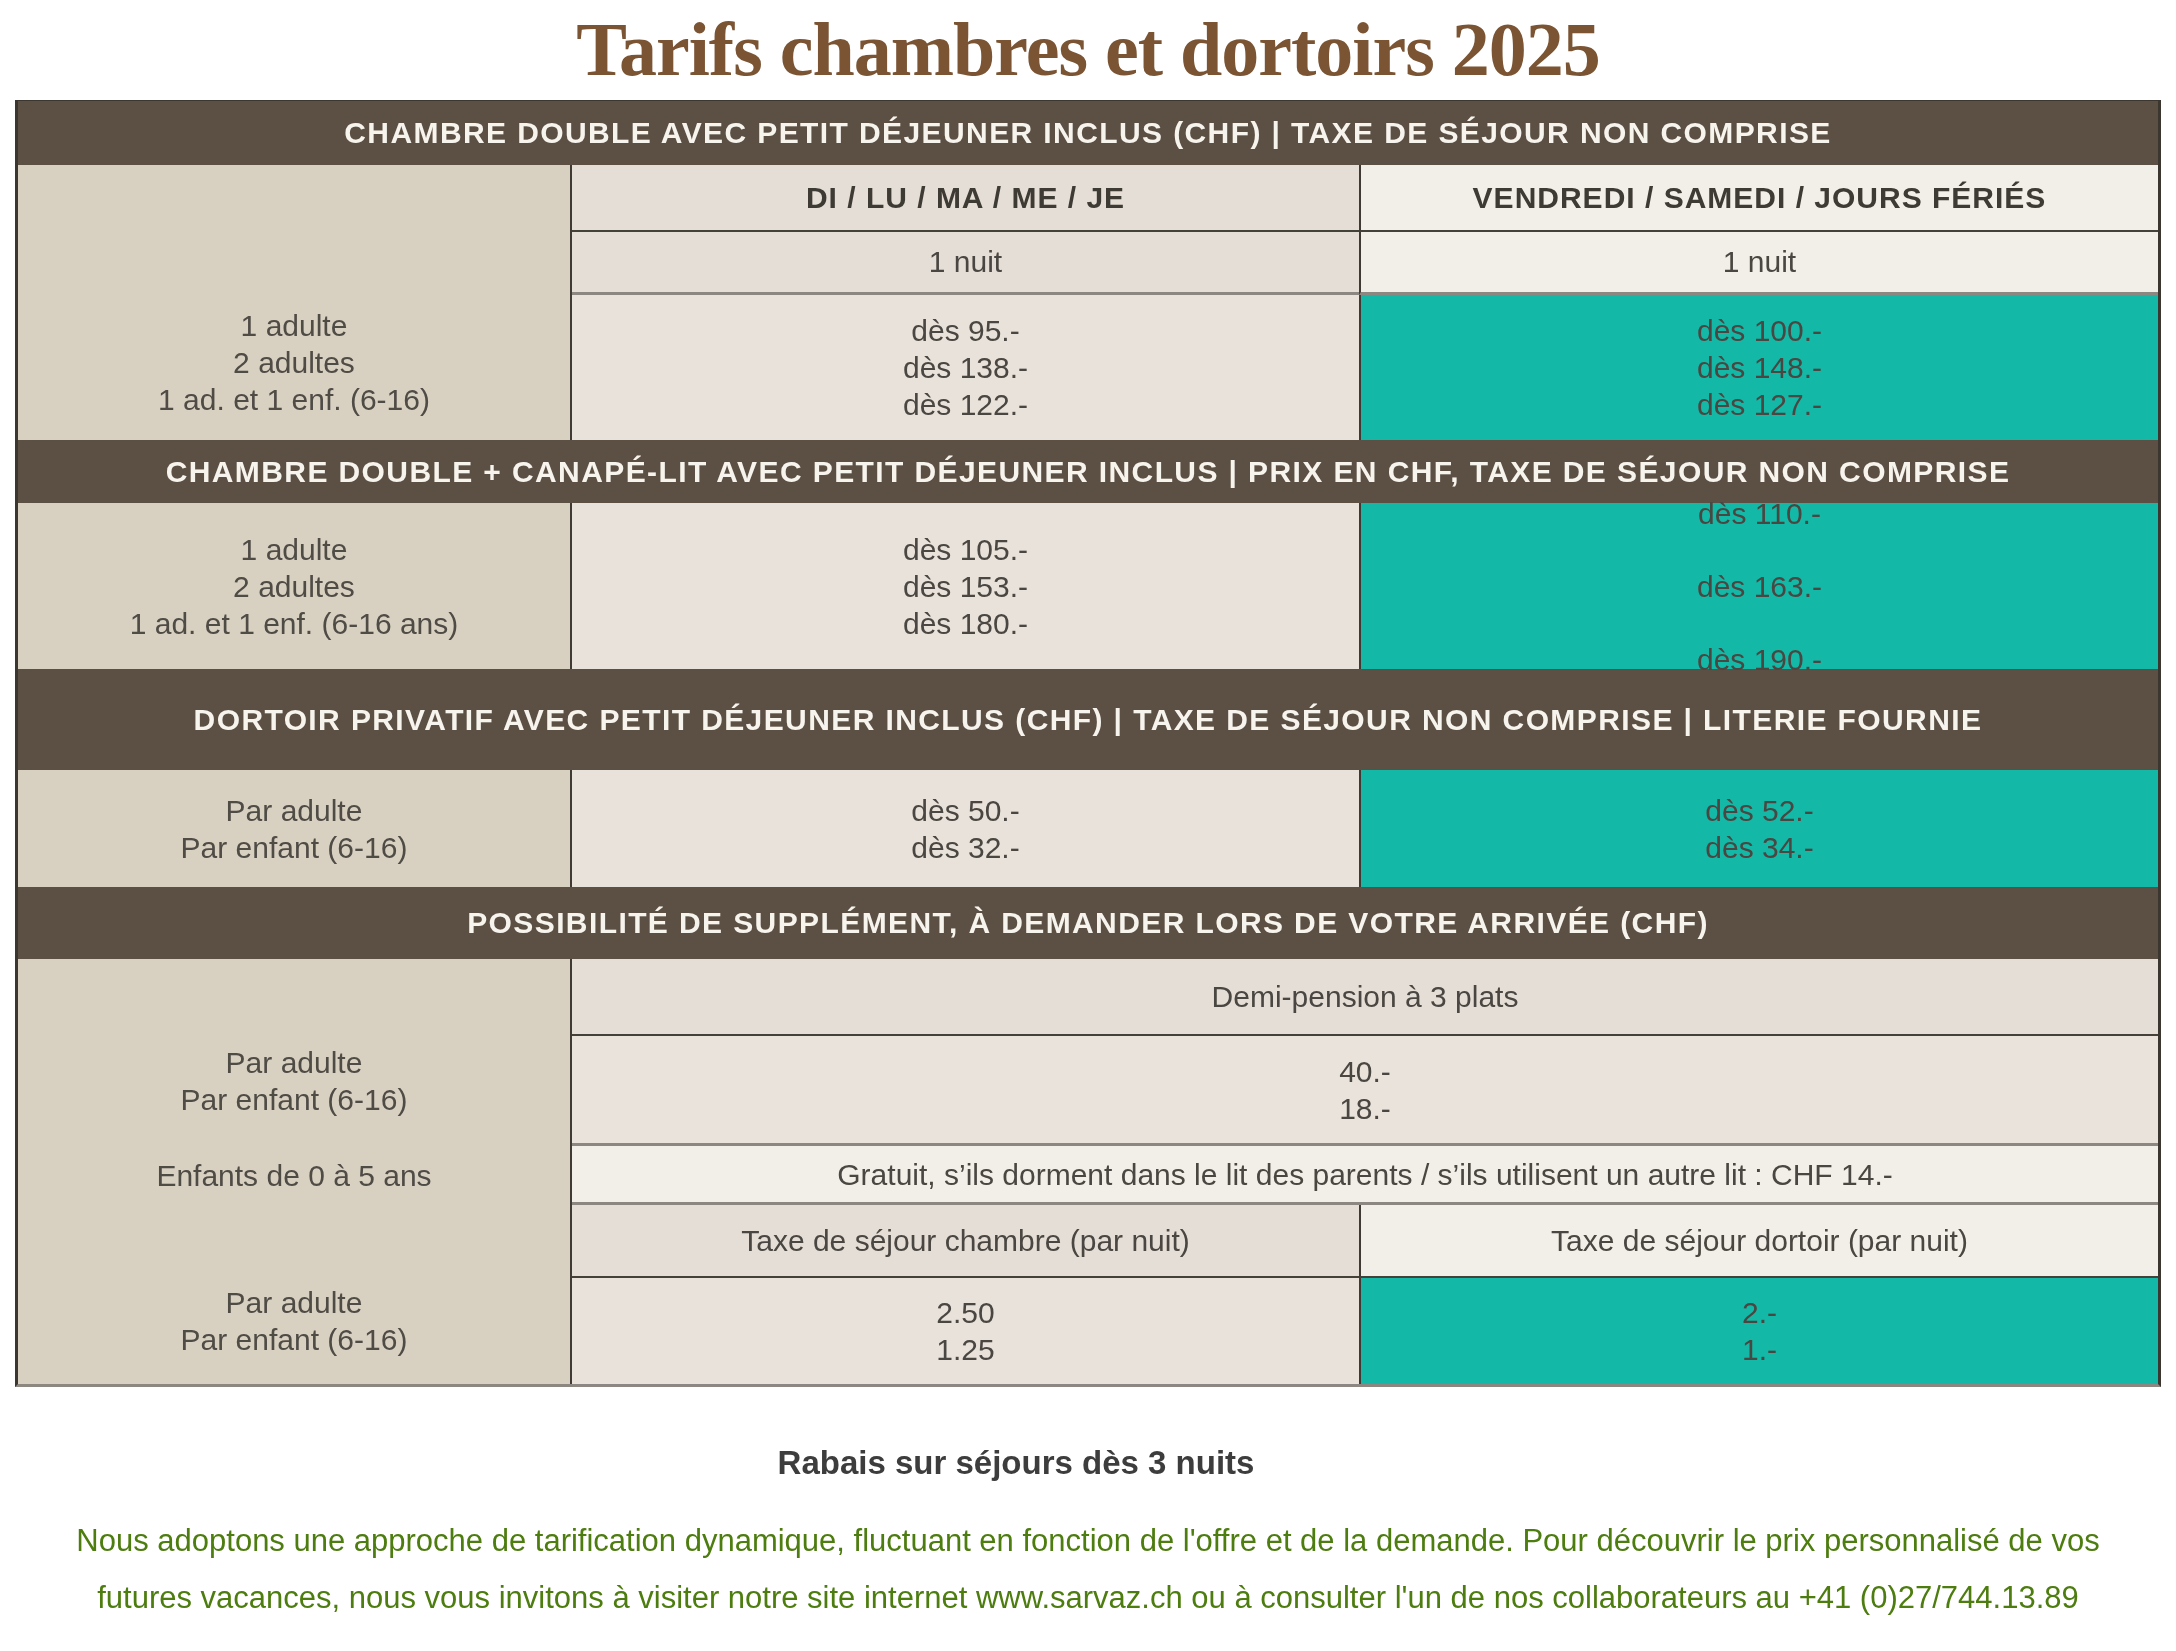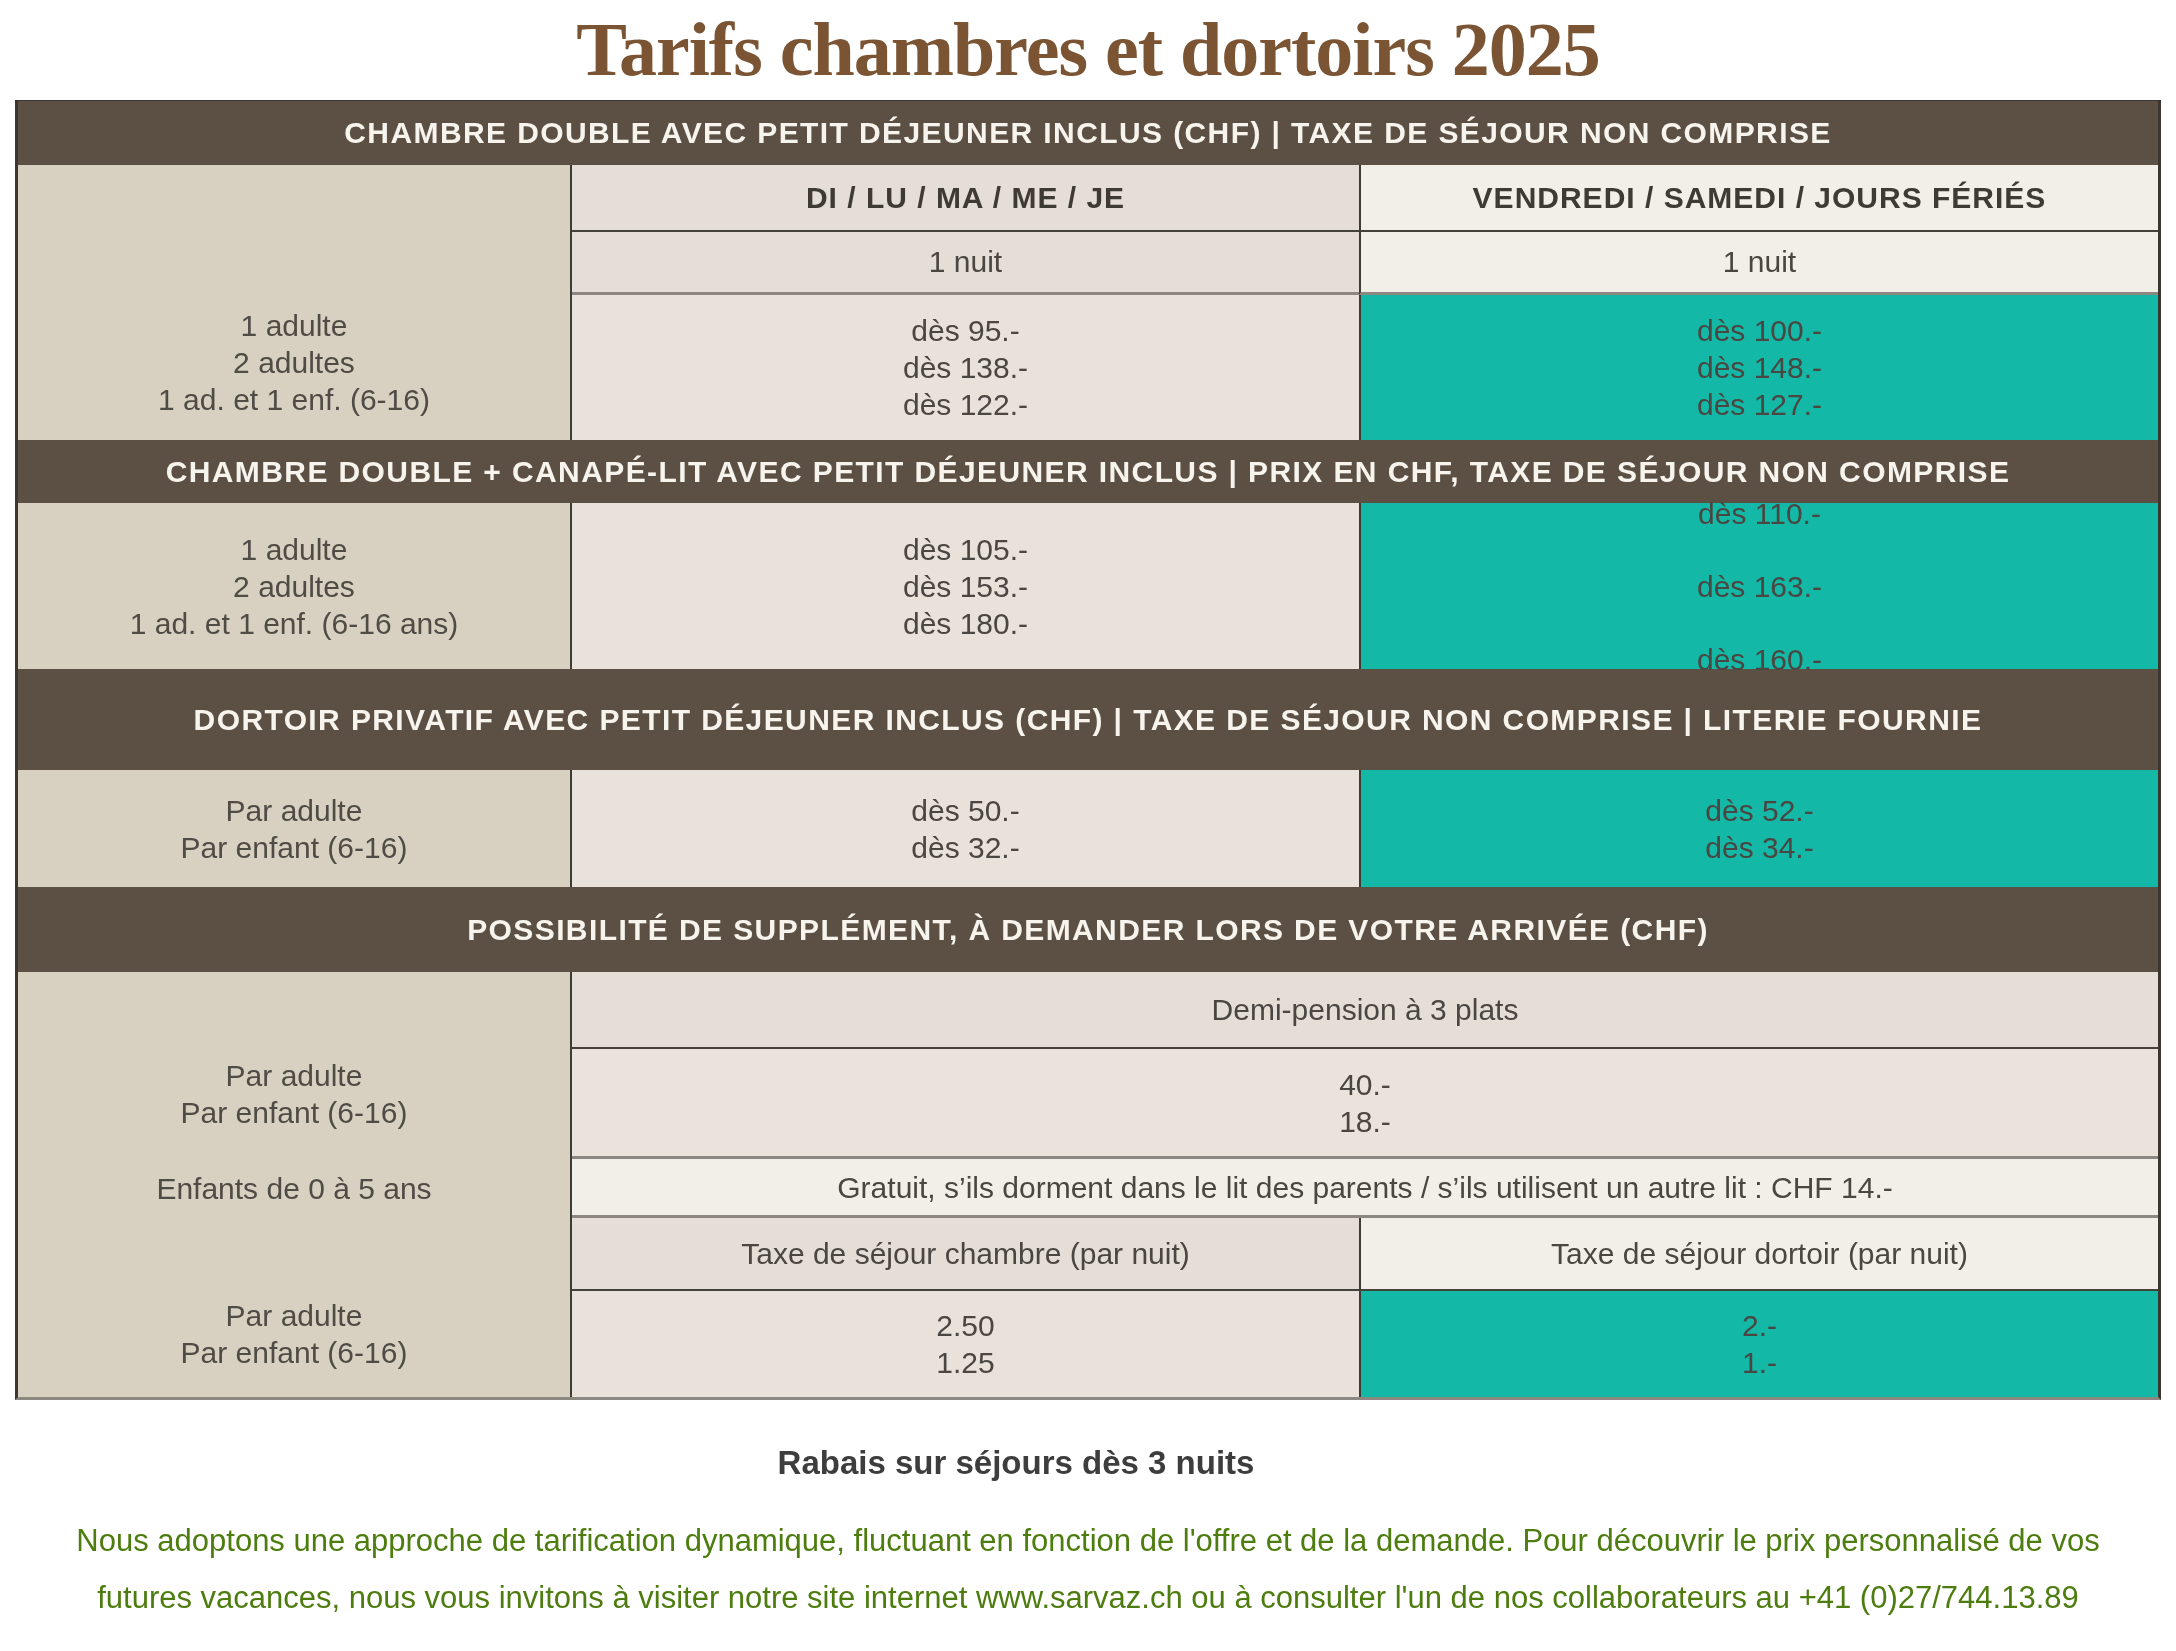--- a/index.html
+++ b/index.html
@@ -17,21 +17,21 @@
     border-top:1px solid #3b362f;border-bottom:3px solid #8d8781;
     box-sizing:border-box;
   }
   .band{
     background:#5c5044;color:#f7f4ee;display:flex;align-items:center;justify-content:center;
     font-size:30px;font-weight:700;letter-spacing:1.4px;text-align:center;
   }
   .band.b1{height:64px}
   .band.b2{height:63px}
   .band.b3{height:101px}
-  .band.b4{height:85px}
+  .band.b4{height:72px}
 
   .grid{display:grid;width:100%;box-sizing:border-box;}
   .g3{grid-template-columns:554px 787px 799px;}
   .s1{grid-template-rows:67px 63px 145px;}
   .s2{grid-template-rows:166px;}
   .s3{grid-template-rows:117px;}
   .s4{grid-template-rows:77px 110px 59px 73px 106px;}
 
   .cell{box-sizing:border-box;display:flex;flex-direction:column;align-items:center;justify-content:center;
         font-size:30px;color:#4a4641;}
@@ -100,21 +100,21 @@
       <div class="line">1 ad. et 1 enf. (6-16 ans)</div>
     </div>
     <div class="cell vals-mid" style="grid-area:1/2/2/3;">
       <div class="line">dès 105.-</div>
       <div class="line">dès 153.-</div>
       <div class="line">dès 180.-</div>
     </div>
     <div class="cell vals-right" style="grid-area:1/3/2/4;gap:36px;">
       <div class="line">dès 110.-</div>
       <div class="line">dès 163.-</div>
-      <div class="line">dès 160.-</div>
+      <div class="line">dès 190.-</div>
     </div>
   </div>
 
   <div class="band b3">DORTOIR PRIVATIF AVEC PETIT DÉJEUNER INCLUS (CHF) | TAXE DE SÉJOUR NON COMPRISE | LITERIE FOURNIE</div>
   <div class="grid g3 s3">
     <div class="cell leftcol" style="grid-area:1/1/2/2;">
       <div class="line">Par adulte</div>
       <div class="line">Par enfant (6-16)</div>
     </div>
     <div class="cell vals-mid" style="grid-area:1/2/2/3;">

